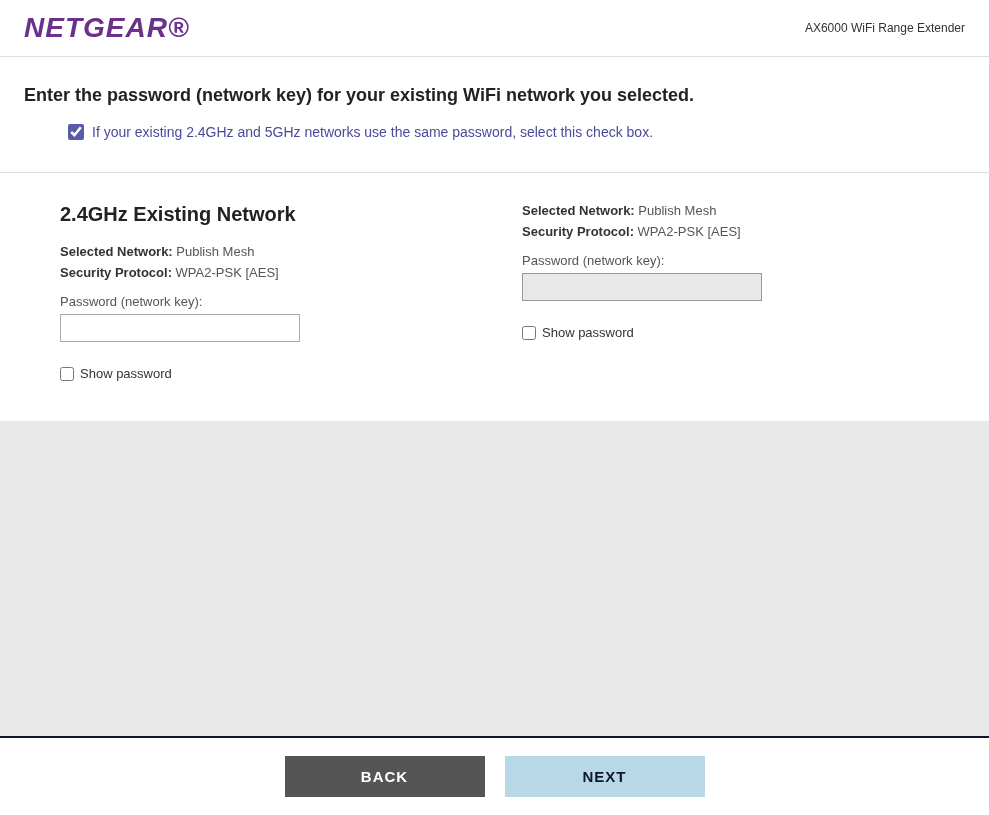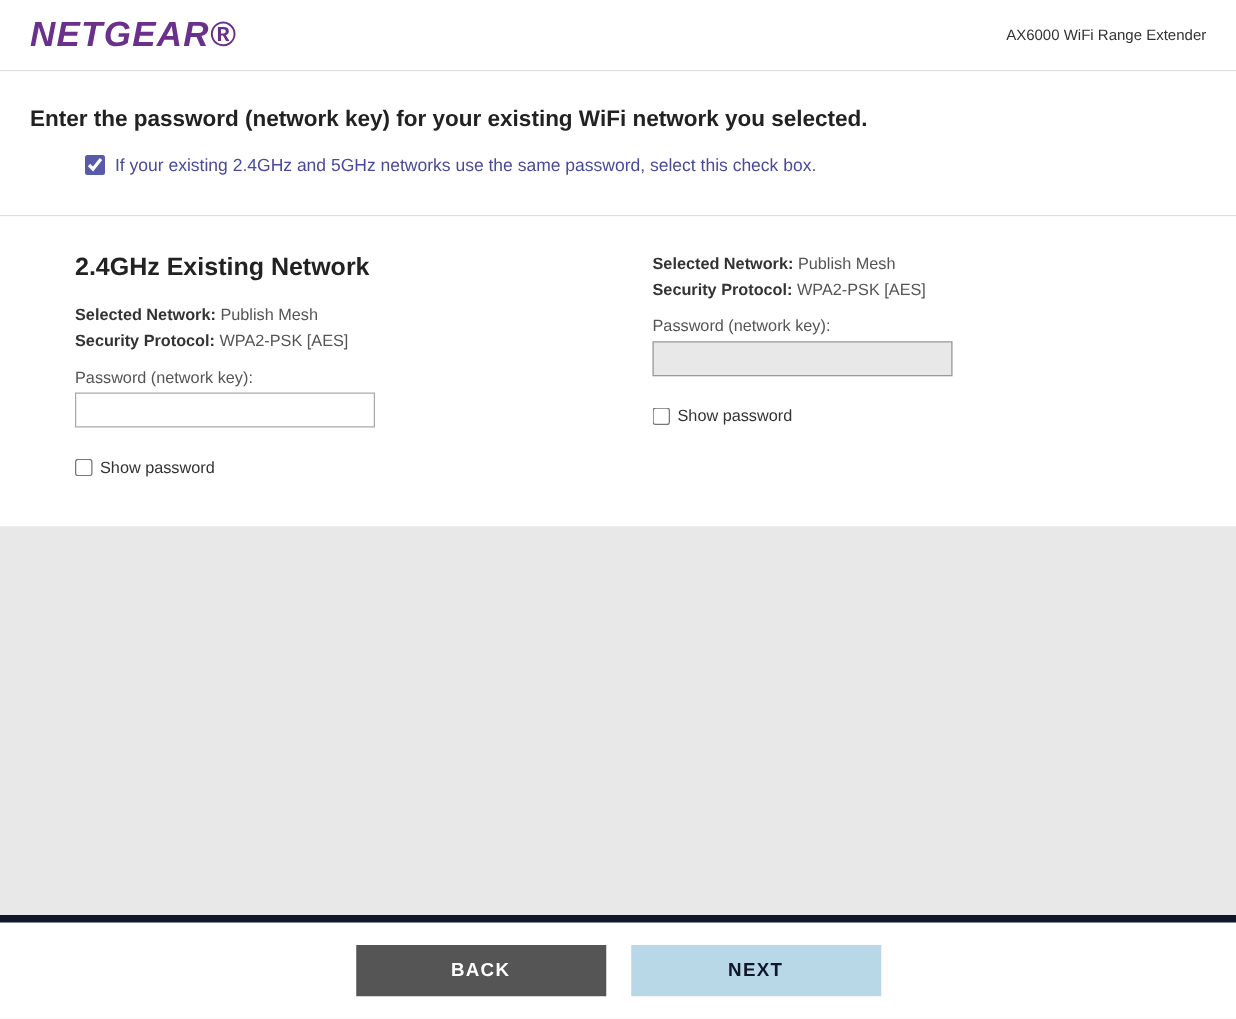--- a/index.html
+++ b/index.html
@@ -152,21 +152,21 @@
     
     .gray-area {
       flex: 1;
       background: #e8e8e8;
       min-height: 200px;
     }
 
     
     .footer {
       background: #ffffff;
-      border-top: 6px solid #0f172a;
+      border-top: 2px solid #0f172a;
       padding: 18px 24px;
       display: flex;
       justify-content: center;
       gap: 20px;
     }
 
     .btn-back {
       background: #555;
       color: #fff;
       border: none;

